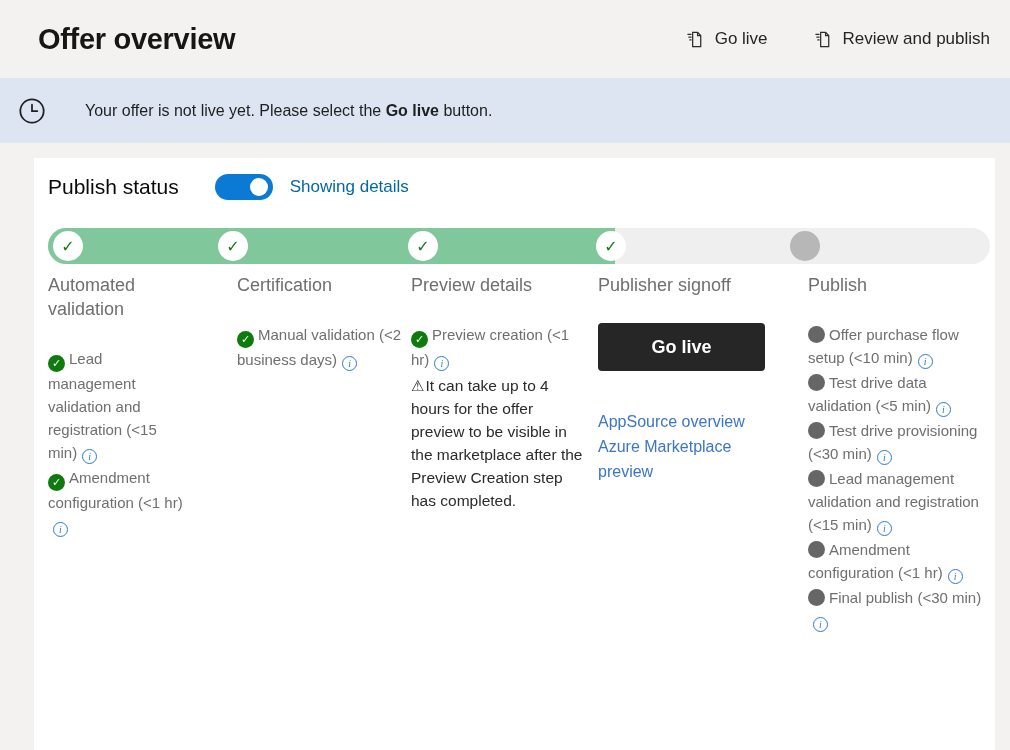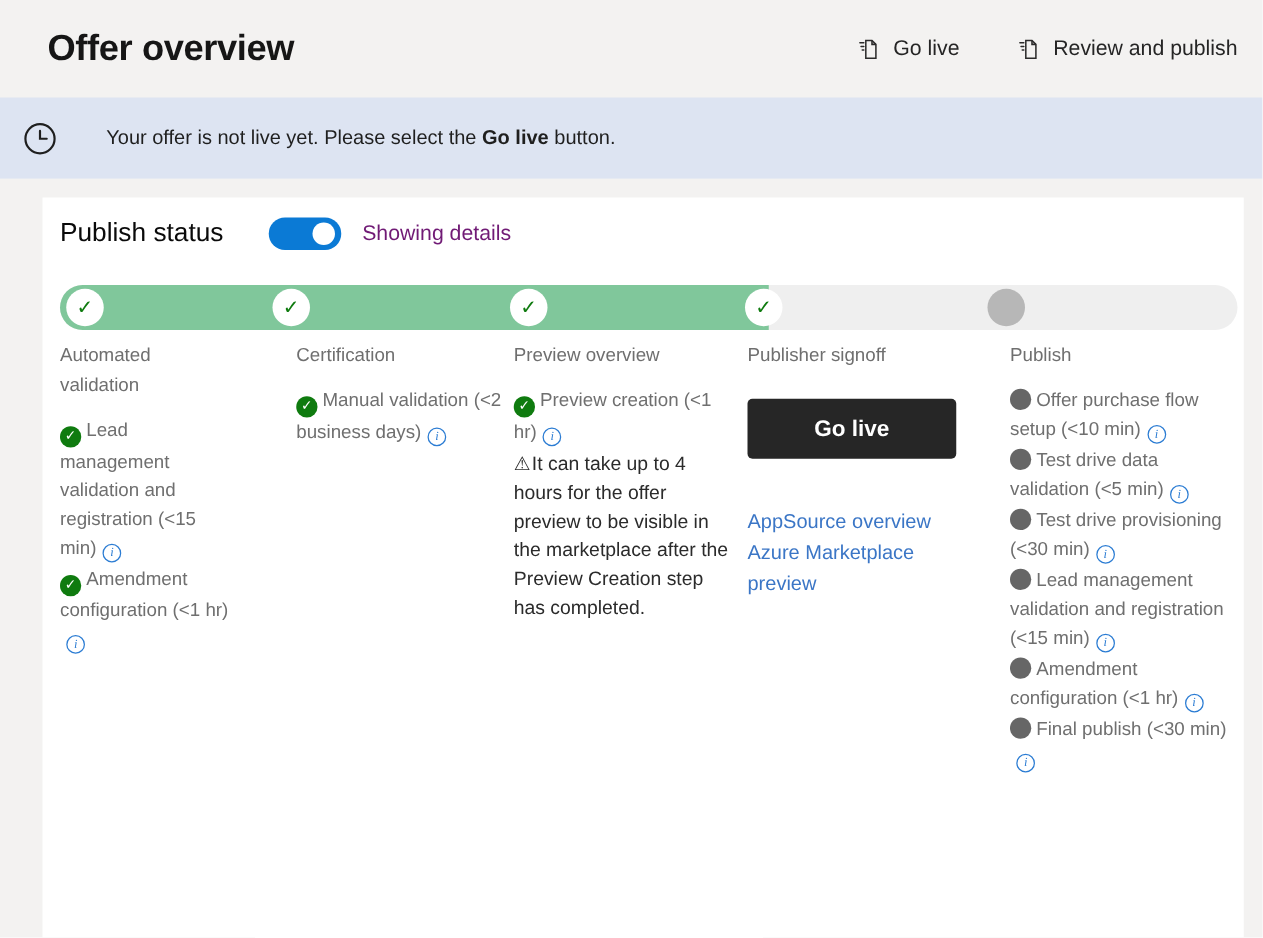--- a/index.html
+++ b/index.html
@@ -55,21 +55,21 @@
     width: 58px; height: 26px;
     border-radius: 13px;
     background: var(--accent-blue, #0b7ad5);
     cursor: pointer;
   }
   .toggle .knob {
     position: absolute; top: 4px; right: 5px;
     width: 18px; height: 18px; border-radius: 50%;
     background: #ffffff;
   }
-  .toggle-label { margin-left: 17px; font-size: 17px; color: #701a75; }
+  .toggle-label { margin-left: 17px; font-size: 17px; color: #0369a1; }
 
   
   .progress-area { position: relative; margin-top: 28px; height: 36px; width: 942px; }
   .progress-track {
     position: absolute; inset: 0;
     background: #efefef; border-radius: 18px;
   }
   .progress-fill {
     position: absolute; left: 0; top: 0; bottom: 0;
     width: 567px;
@@ -93,21 +93,21 @@
 
   
   #columns { position: relative; margin-top: 9px; height: 470px; width: 942px; }
   .column { position: absolute; top: 0; }
   .column:nth-child(1) { left: 0;     width: 140px; }
   .column:nth-child(2) { left: 189px; width: 176px; }
   .column:nth-child(3) { left: 363px; width: 173px; }
   .column:nth-child(4) { left: 550px; width: 178px; }
   .column:nth-child(5) { left: 760px; width: 176px; }
 
-  .stage-label { font-size: 15px; color: #6f6f6f; line-height: 24px; margin-bottom: 12px; }
+  .stage-label { font-size: 18px; color: #6f6f6f; line-height: 24px; margin-bottom: 26px; }
 
   .task { font-size: 15px; color: #6f6f6f; line-height: 23px; margin-bottom: 2px; }
   .ticon {
     display: inline-block; width: 17px; height: 17px; border-radius: 50%;
     vertical-align: -3px; margin-right: 4px;
     text-align: center; line-height: 17px; font-size: 11px; font-weight: 700;
   }
   .tcheck { background: var(--check-green, #0f7b0f); color: #ffffff; }
   .tdot { background: var(--dot-gray, #666666); }
   .info {
@@ -202,21 +202,21 @@
         <div class="column">
           <div class="stage-label">Automated validation</div>
           <div class="task"><span class="ticon tcheck">✓</span><span class="ttext">Lead management validation and registration (&lt;15 min)</span><span class="info">i</span></div>
           <div class="task"><span class="ticon tcheck">✓</span><span class="ttext">Amendment configuration (&lt;1 hr)</span><span class="info">i</span></div>
         </div>
         <div class="column">
           <div class="stage-label">Certification</div>
           <div class="task"><span class="ticon tcheck">✓</span><span class="ttext">Manual validation (&lt;2 business days)</span><span class="info">i</span></div>
         </div>
         <div class="column">
-          <div class="stage-label">Preview overview</div>
+          <div class="stage-label">Preview details</div>
           <div class="task"><span class="ticon tcheck">✓</span><span class="ttext">Preview creation (&lt;1 hr)</span><span class="info">i</span></div>
           <div class="warning"><span class="warn-icon">⚠</span><span>It can take up to 4 hours for the offer preview to be visible in the marketplace after the Preview Creation step has completed.</span></div>
         </div>
         <div class="column">
           <div class="stage-label">Publisher signoff</div>
           <button class="golive">Go live</button>
           <div class="links">
             <a class="plink" href="#">AppSource overview</a>
             <a class="plink" href="#">Azure Marketplace preview</a>
           </div>

